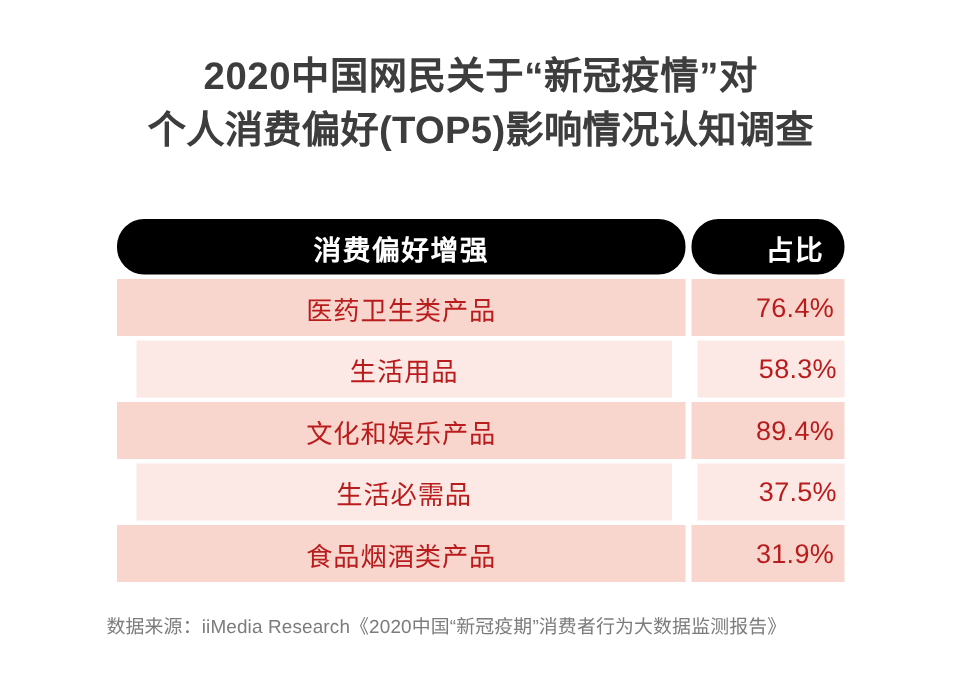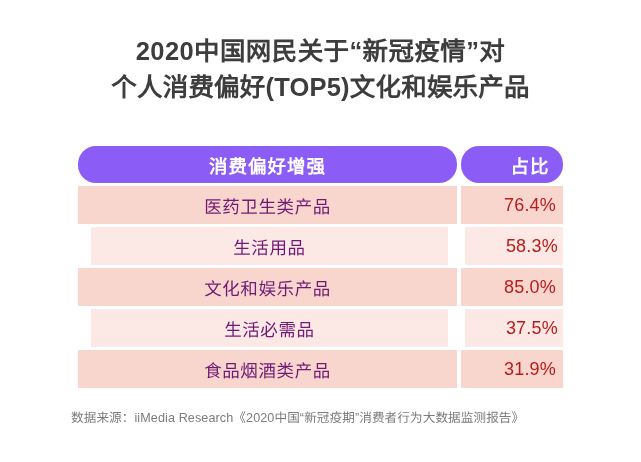--- a/index.html
+++ b/index.html
@@ -80,41 +80,41 @@
     padding-left: 36px;
   }
 
   
   .row-header {
     height: 37px;
     margin-bottom: 3px;
   }
   .row-header .cell-label,
   .row-header .cell-value {
-    background: #8b5cf6;
+    background: #000000;
     color: #ffffff;
     font-weight: bold;
     font-size: 18.5px;
     letter-spacing: 1px;
     border-radius: 18px;
   }
 
   
   .row-odd .cell-label,
   .row-odd .cell-value {
     background: #f8d5cd;
   }
   .row-even .cell-label,
   .row-even .cell-value {
     background: #fce9e5;
     margin-left: 13px;
   }
 
   .row-body .cell-label {
-    color: #701a75;
+    color: #b91c1c;
     font-size: 17.5px;
     letter-spacing: 0.6px;
     text-align: right;
   }
   .row-body .cell-value {
     color: #b91c1c;
     font-size: 18px;
     letter-spacing: 0.2px;
   }
 
@@ -129,21 +129,21 @@
     white-space: nowrap;
   }
 </style>
 </head>
 <body>
 
 <div class="page">
 
   <div class="title-block">
     <span class="title-line title-line-1">2020中国网民关于“新冠疫情”对</span>
-    <span class="title-line title-line-2">个人消费偏好(TOP5)文化和娱乐产品</span>
+    <span class="title-line title-line-2">个人消费偏好(TOP5)影响情况认知调查</span>
   </div>
 
   <div class="table">
 
     <div class="row row-header">
       <div class="cell-label">消费偏好增强</div>
       <div class="cell-value">占比</div>
     </div>
 
     <div class="row row-body row-odd">
@@ -151,21 +151,21 @@
       <div class="cell-value">76.4%</div>
     </div>
 
     <div class="row row-body row-even">
       <div class="cell-label">生活用品</div>
       <div class="cell-value">58.3%</div>
     </div>
 
     <div class="row row-body row-odd">
       <div class="cell-label">文化和娱乐产品</div>
-      <div class="cell-value">85.0%</div>
+      <div class="cell-value">89.4%</div>
     </div>
 
     <div class="row row-body row-even">
       <div class="cell-label">生活必需品</div>
       <div class="cell-value">37.5%</div>
     </div>
 
     <div class="row row-body row-odd">
       <div class="cell-label">食品烟酒类产品</div>
       <div class="cell-value">31.9%</div>

